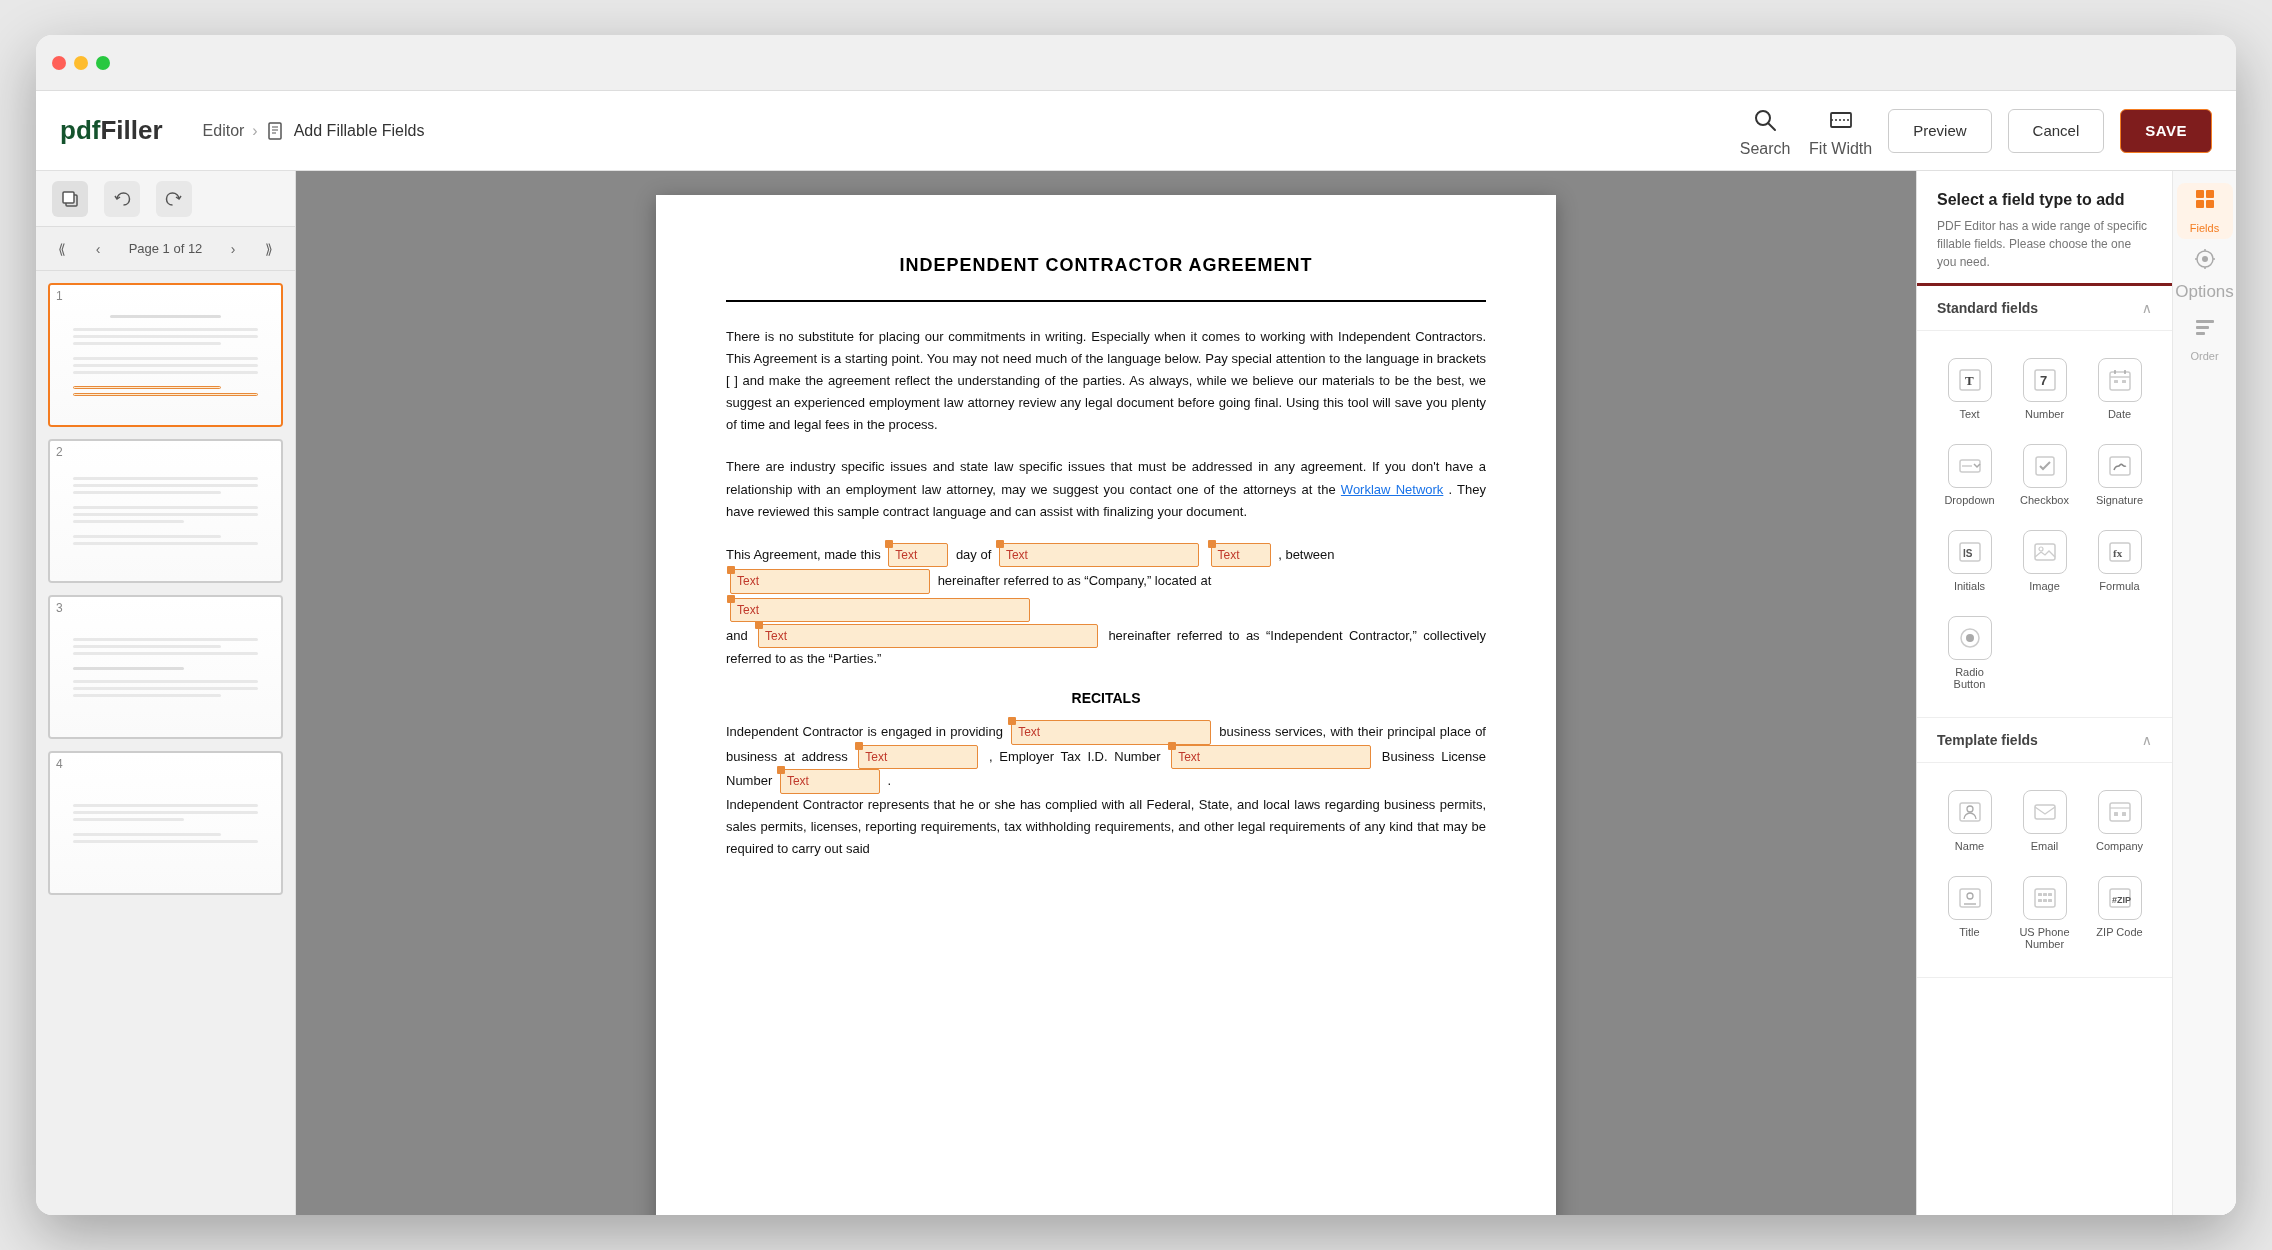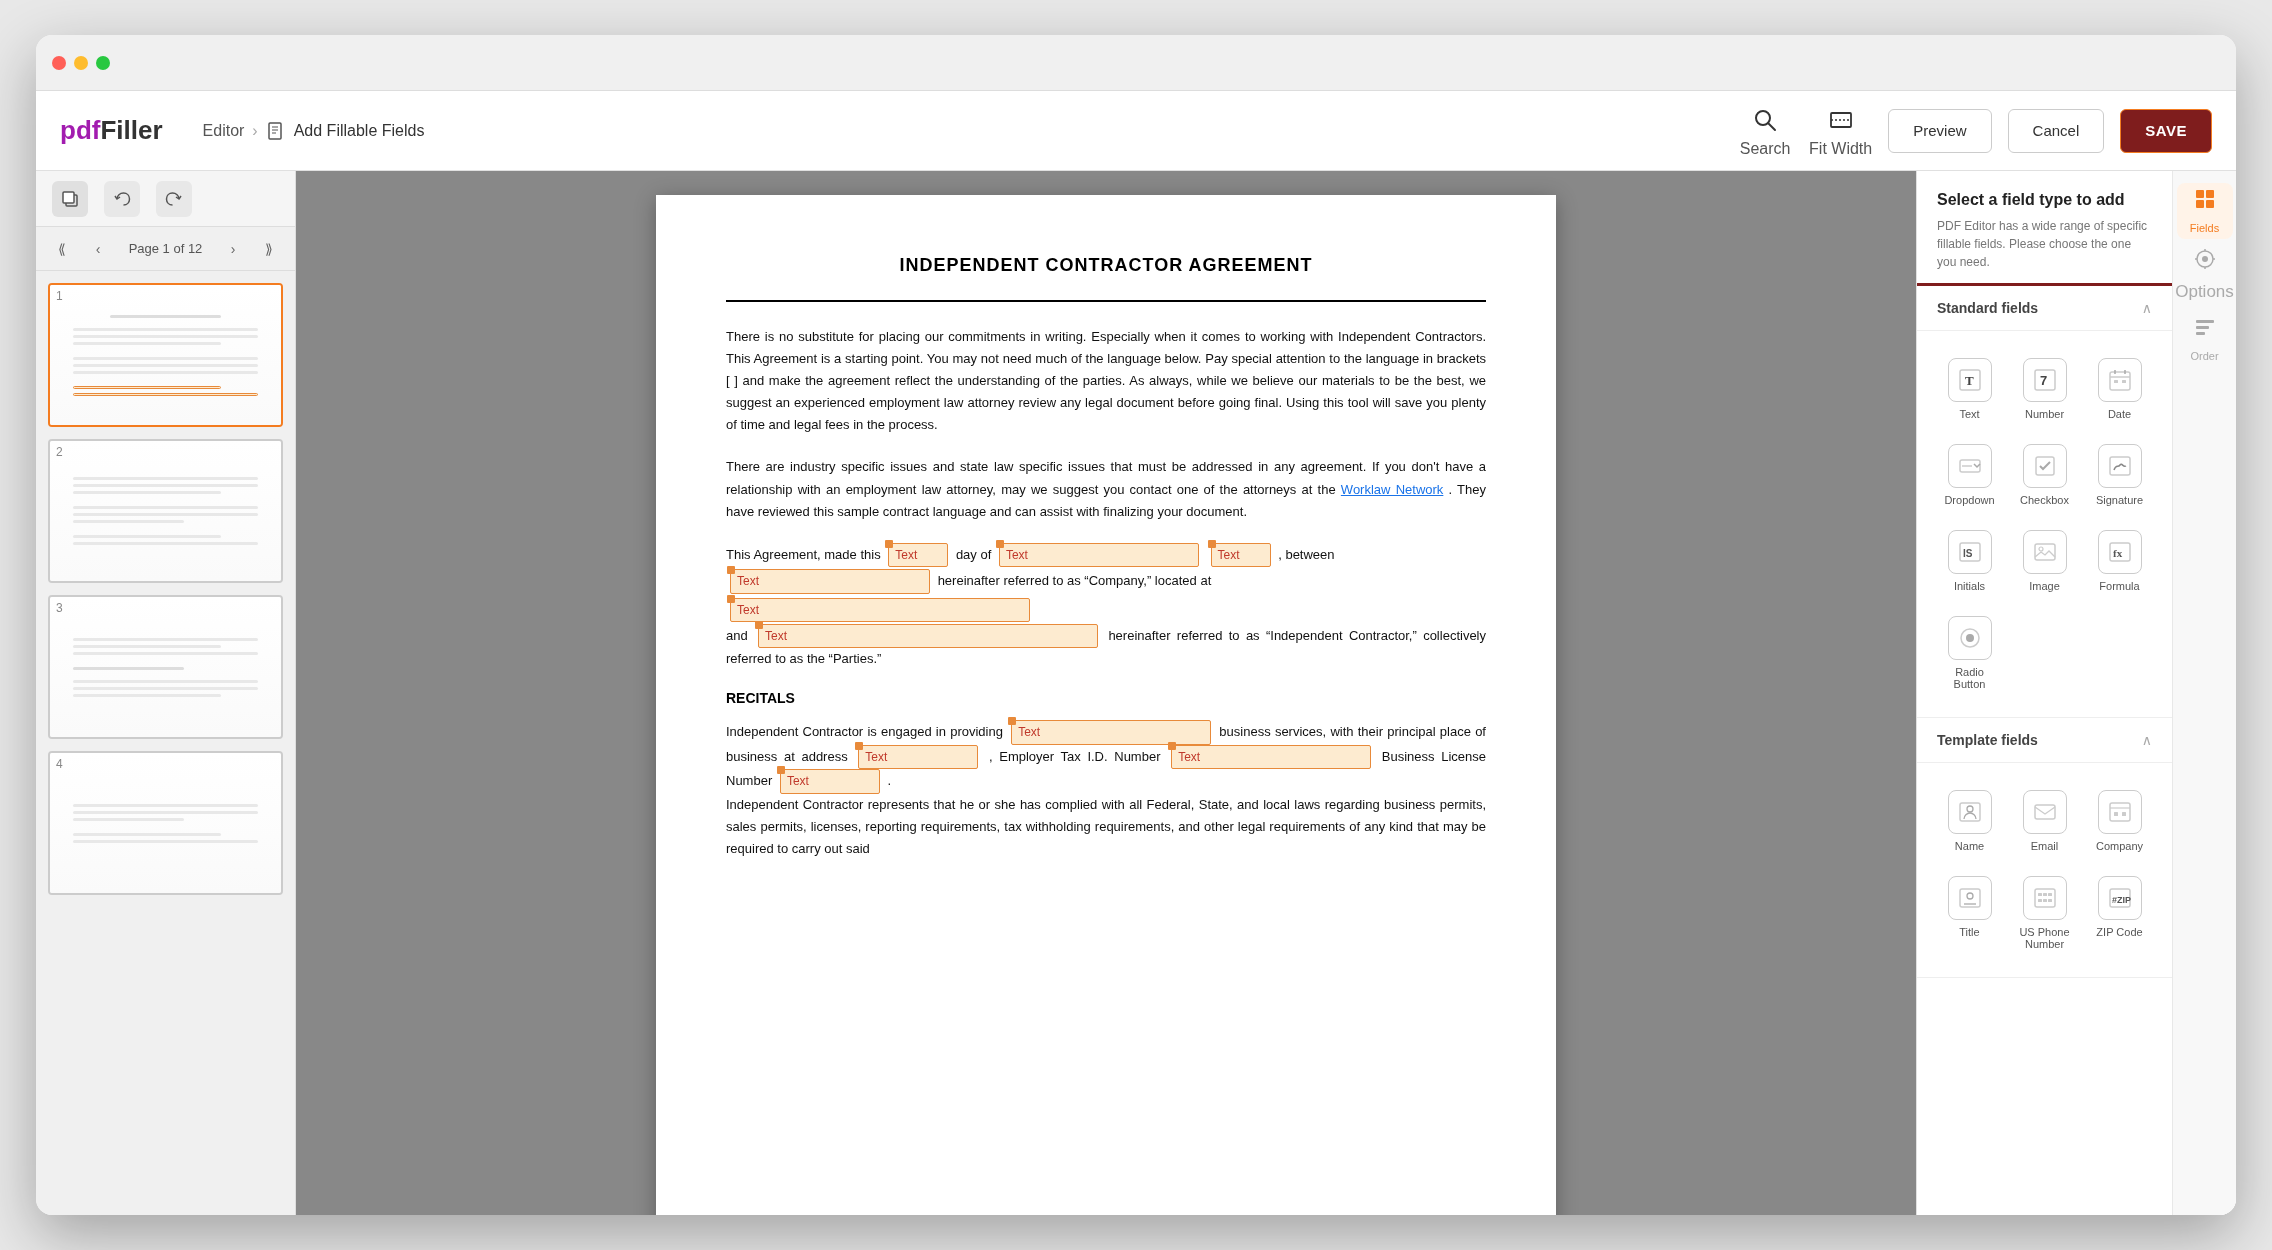--- a/index.html
+++ b/index.html
@@ -56,21 +56,21 @@
       flex-shrink: 0;
       border-bottom: 1px solid #e0e0e0;
     }
     .logo {
       font-size: 26px;
       font-weight: 700;
       color: #f47c20;
       margin-right: 40px;
       flex-shrink: 0;
     }
-    .logo span { color: #a21caf; }
+    .logo span { color: #14532d; }
     .breadcrumb {
       display: flex;
       align-items: center;
       gap: 8px;
       font-size: 16px;
       color: #555;
       flex: 1;
     }
     .breadcrumb-current {
       display: flex;
@@ -292,21 +292,21 @@
     .field-corner {
       position: absolute;
       top: -4px;
       left: -4px;
       width: 8px;
       height: 8px;
       background: #e88a3a;
       border-radius: 1px;
     }
     .doc-section-title {
-      text-align: left;
+      text-align: center;
       font-size: 14px;
       font-weight: 700;
       color: #000;
       margin: 20px 0 14px;
     }
     
     .right-panel {
       width: 320px;
       background: #fff;
       border-left: 1px solid #e0e0e0;

